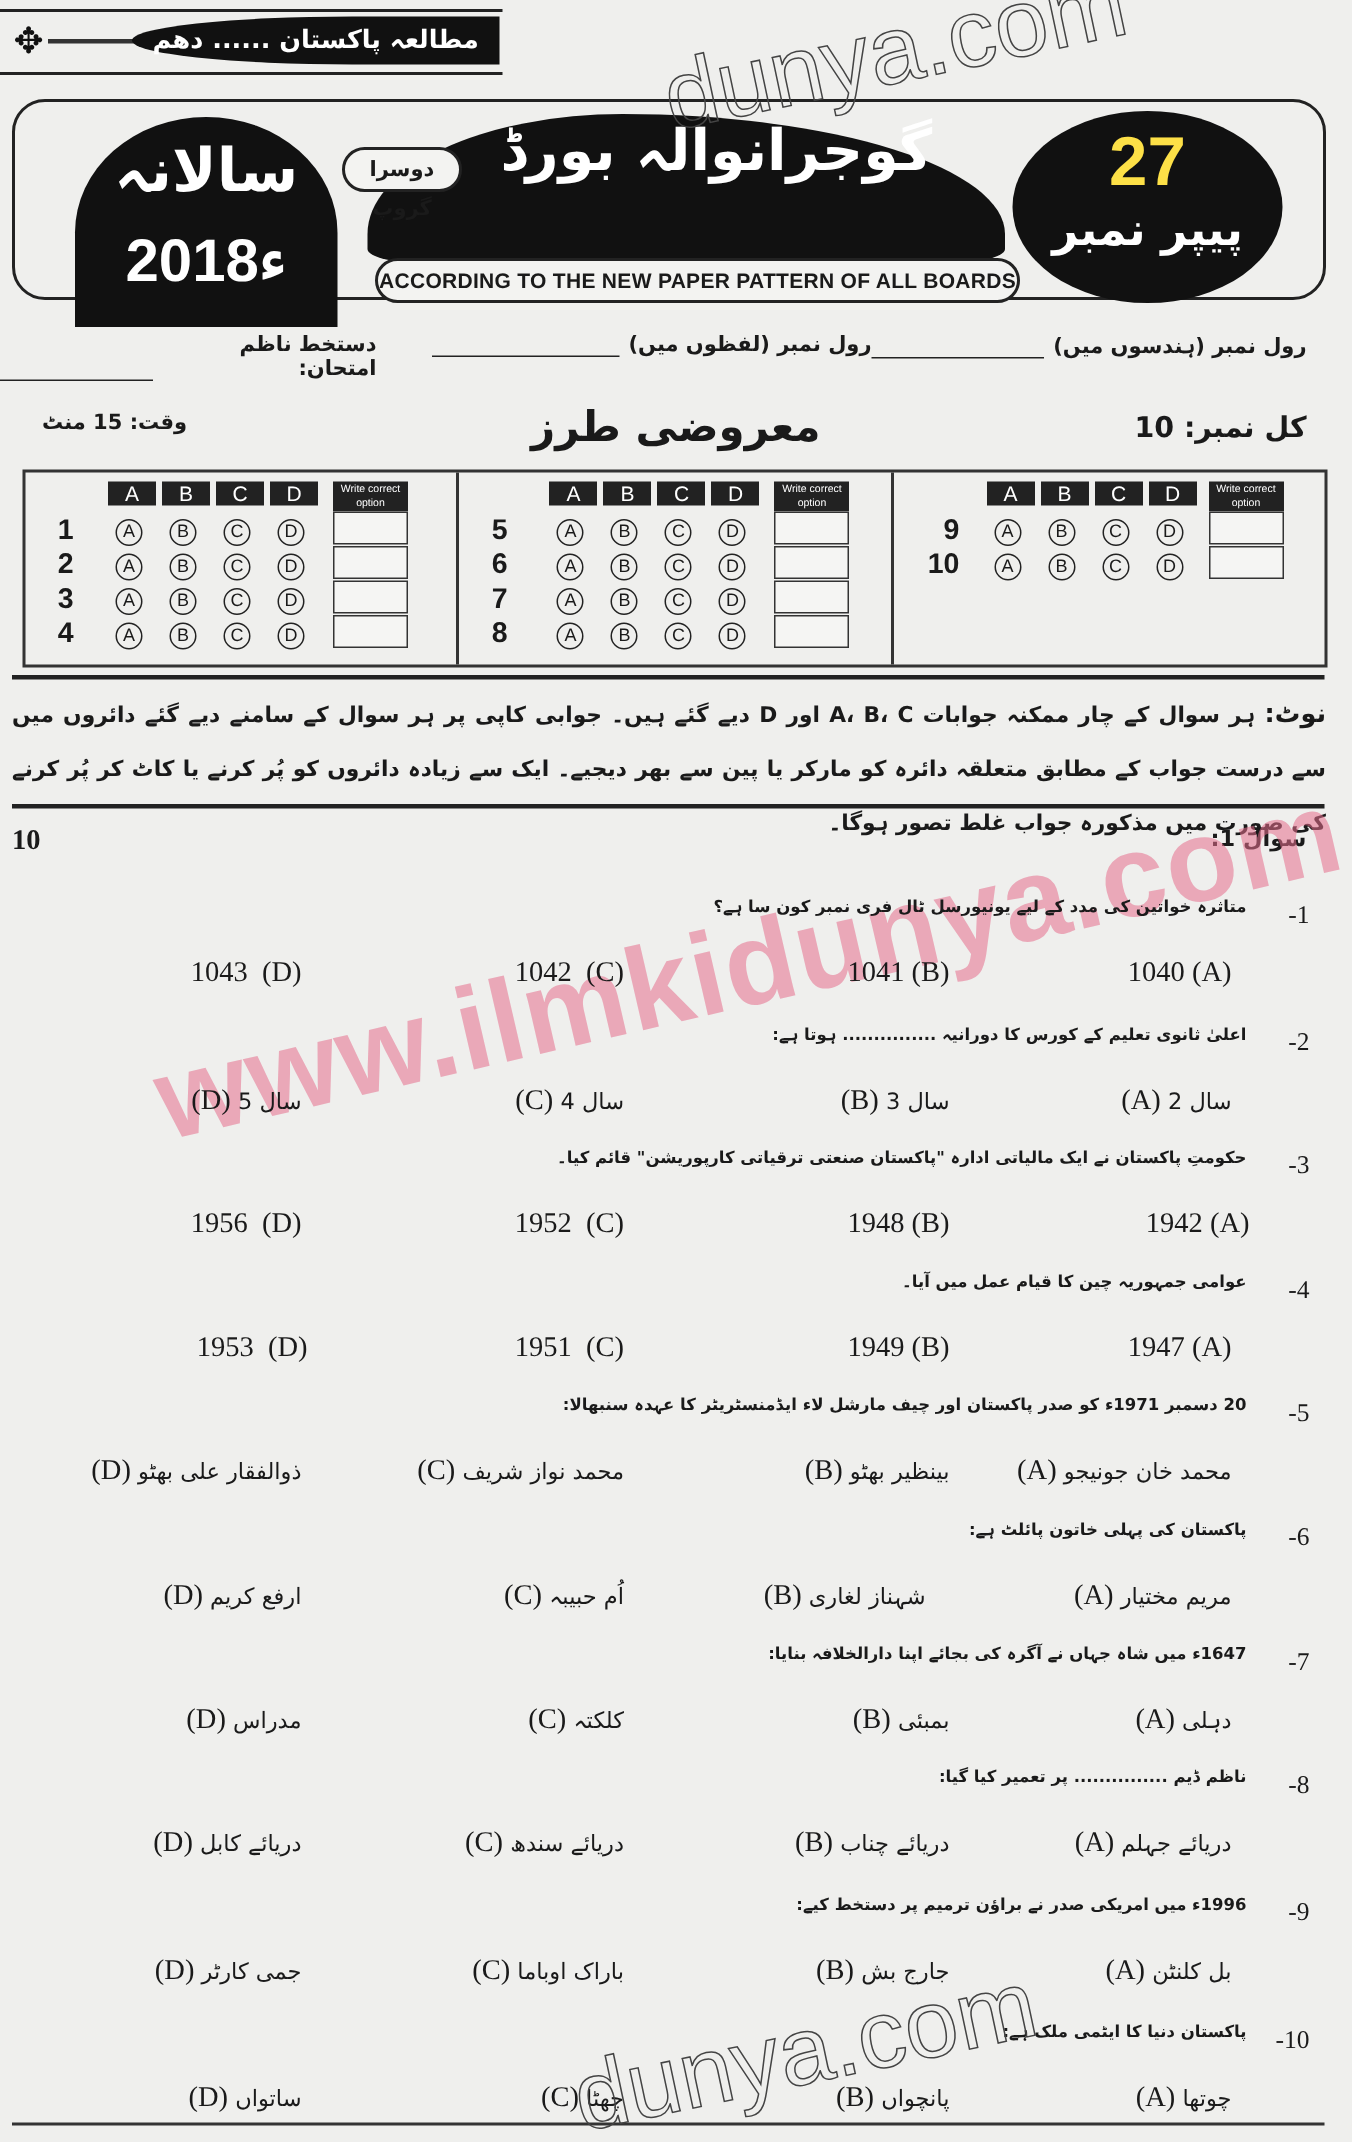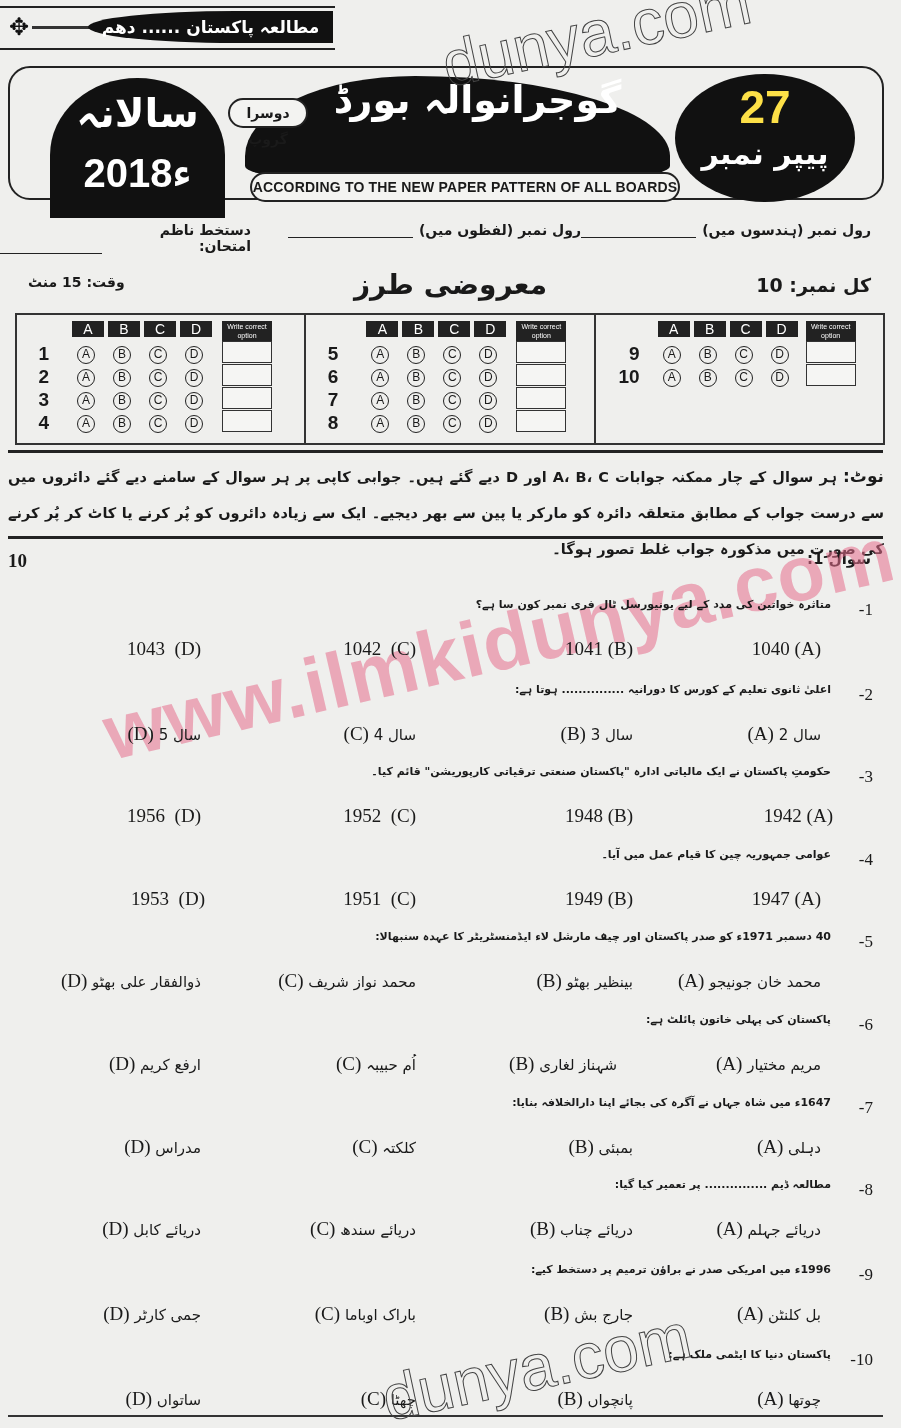--- a/index.html
+++ b/index.html
@@ -294,21 +294,21 @@
   <div class="qn">-4</div>
   <div class="qt">عوامی جمہوریہ چین کا قیام عمل میں آیا۔</div>
   <div class="opt" style="right:80px;"><span>1947</span> (A)</div>
   <div class="opt" style="right:268px;"><span>1949</span> (B)</div>
   <div class="opt" style="right:485px;"><span>1951</span> &nbsp;(C)</div>
   <div class="opt" style="right:696px;"><span>1953</span> &nbsp;(D)</div>
 </div>
 
 <div class="question" style="top:932px;">
   <div class="qn">-5</div>
-  <div class="qt">40 دسمبر 1971ء کو صدر پاکستان اور چیف مارشل لاء ایڈمنسٹریٹر کا عہدہ سنبھالا:</div>
+  <div class="qt">20 دسمبر 1971ء کو صدر پاکستان اور چیف مارشل لاء ایڈمنسٹریٹر کا عہدہ سنبھالا:</div>
   <div class="opt" style="right:80px;">(A) <span class="ot">محمد خان جونیجو</span></div>
   <div class="opt" style="right:268px;">(B) <span class="ot">بینظیر بھٹو</span></div>
   <div class="opt" style="right:485px;">(C) <span class="ot">محمد نواز شریف</span></div>
   <div class="opt" style="right:700px;">(D) <span class="ot">ذوالفقار علی بھٹو</span></div>
 </div>
 
 <div class="question" style="top:1015px;">
   <div class="qn">-6</div>
   <div class="qt">پاکستان کی پہلی خاتون پائلٹ ہے:</div>
   <div class="opt" style="right:80px;">(A) <span class="ot">مریم مختیار</span></div>
@@ -321,21 +321,21 @@
   <div class="qn">-7</div>
   <div class="qt">1647ء میں شاہ جہاں نے آگرہ کی بجائے اپنا دارالخلافہ بنایا:</div>
   <div class="opt" style="right:80px;">(A) <span class="ot">دہلی</span></div>
   <div class="opt" style="right:268px;">(B) <span class="ot">بمبئی</span></div>
   <div class="opt" style="right:485px;">(C) <span class="ot">کلکتہ</span></div>
   <div class="opt" style="right:700px;">(D) <span class="ot">مدراس</span></div>
 </div>
 
 <div class="question" style="top:1180px;">
   <div class="qn">-8</div>
-  <div class="qt">مطالعہ ڈیم ............... پر تعمیر کیا گیا:</div>
+  <div class="qt">ناظم ڈیم ............... پر تعمیر کیا گیا:</div>
   <div class="opt" style="right:80px;">(A) <span class="ot">دریائے جہلم</span></div>
   <div class="opt" style="right:268px;">(B) <span class="ot">دریائے چناب</span></div>
   <div class="opt" style="right:485px;">(C) <span class="ot">دریائے سندھ</span></div>
   <div class="opt" style="right:700px;">(D) <span class="ot">دریائے کابل</span></div>
 </div>
 
 <div class="question" style="top:1265px;">
   <div class="qn">-9</div>
   <div class="qt">1996ء میں امریکی صدر نے براؤن ترمیم پر دستخط کیے:</div>
   <div class="opt" style="right:80px;">(A) <span class="ot">بل کلنٹن</span></div>

